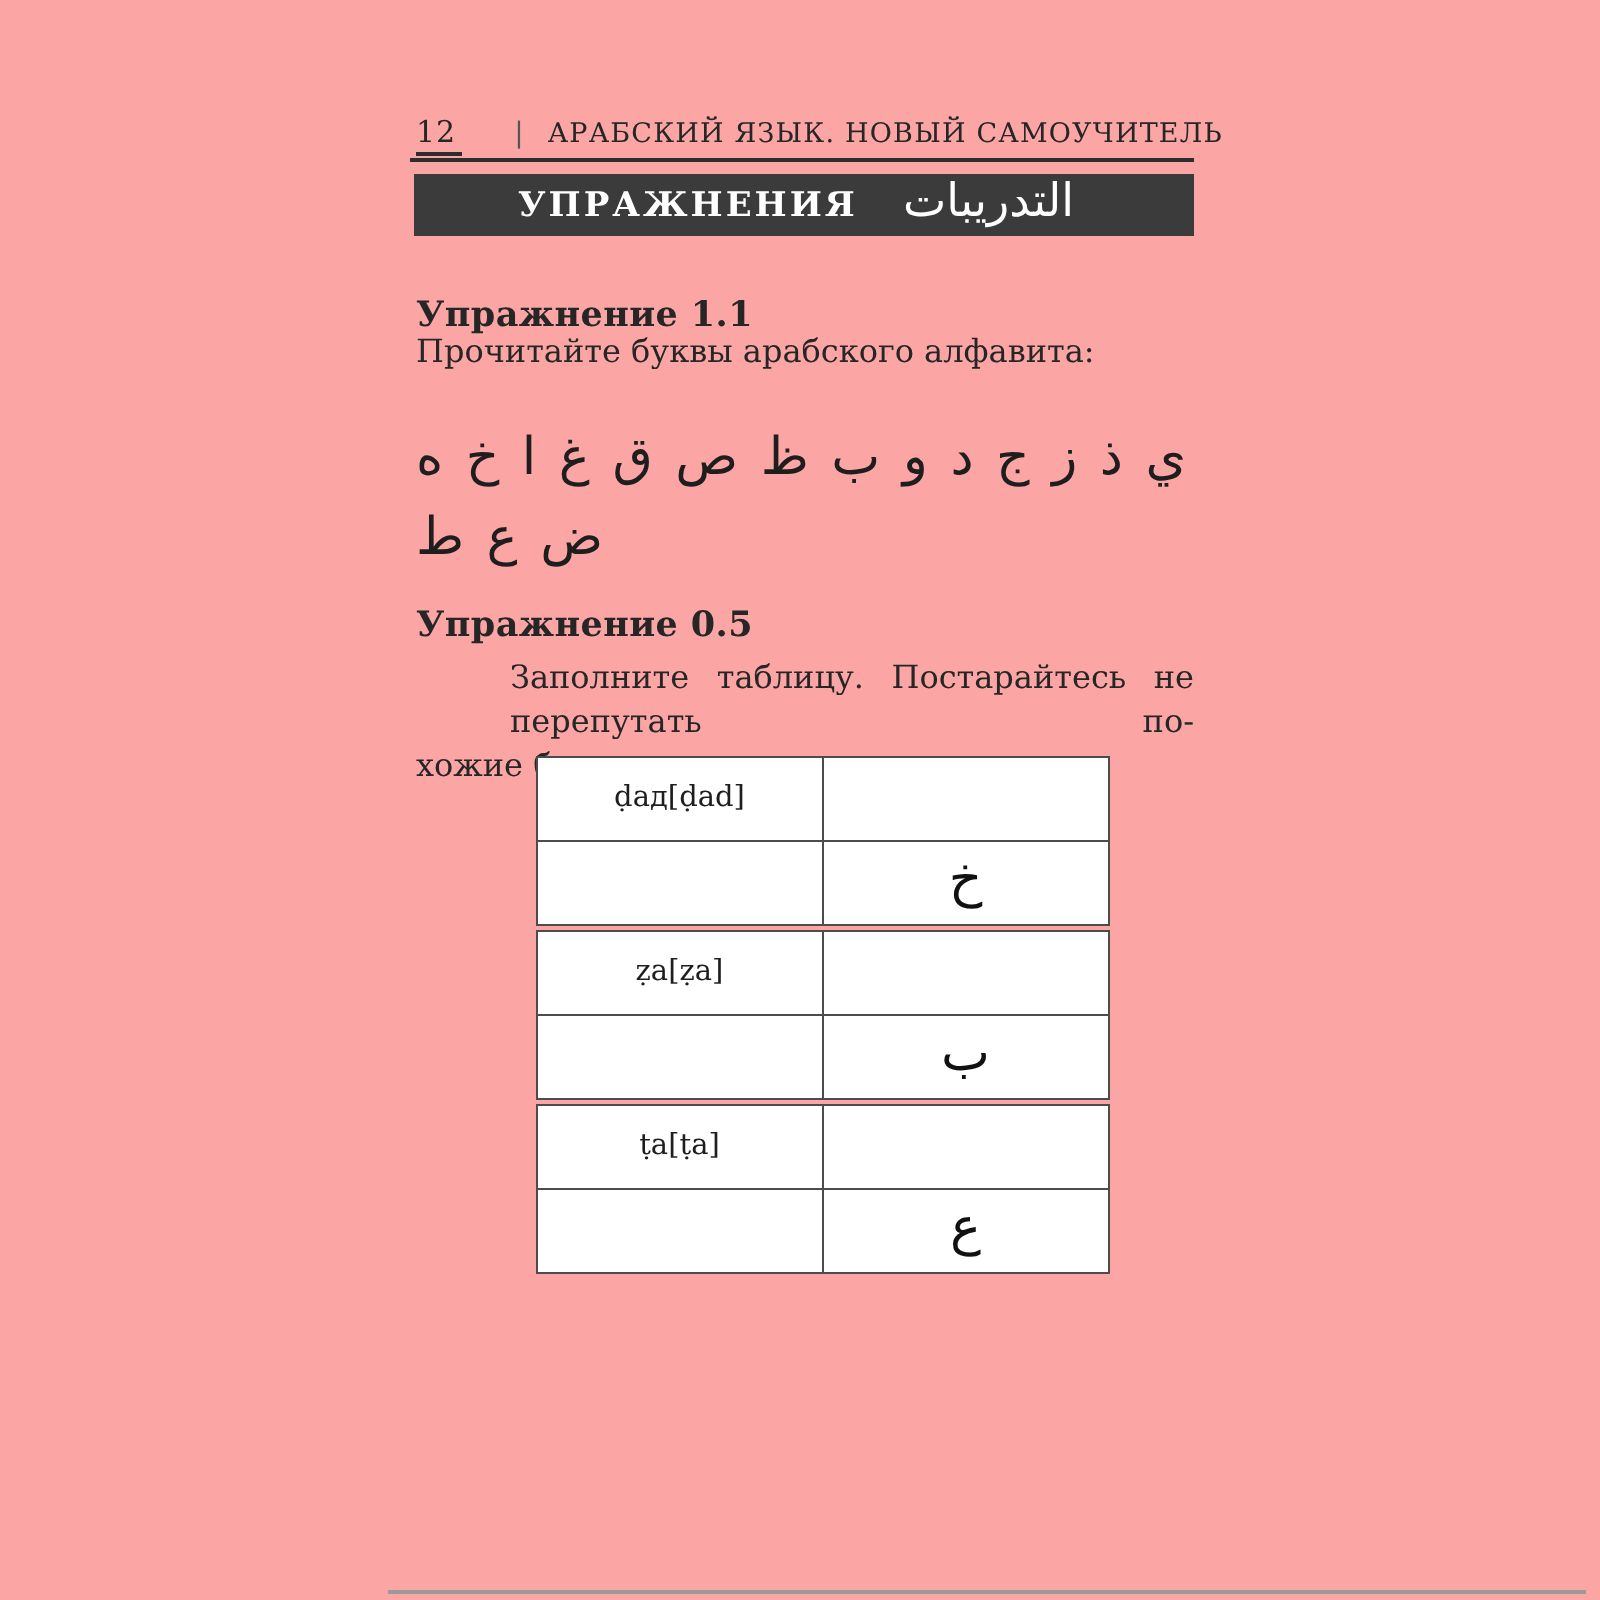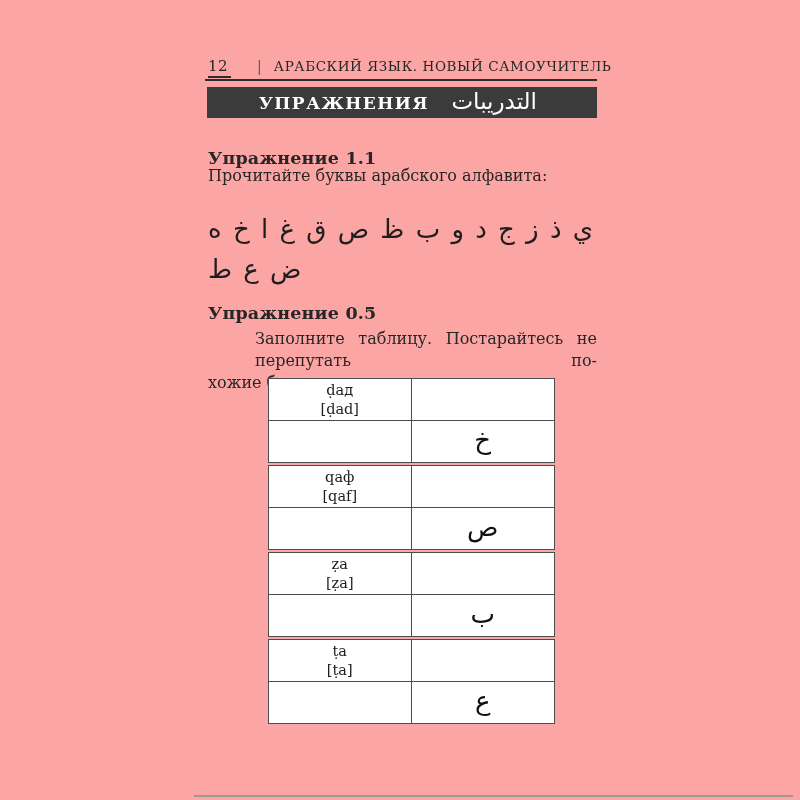--- a/index.html
+++ b/index.html
@@ -33,21 +33,21 @@
              word-spacing:3px; line-height:40px; color:#1e1e1e; }
   .l1 { top:196px;margin-top:13px; } .l2 { top:241px; }
 
   
   .tbl { position:absolute; left:268px; top:378px; width:287px; }
   .blk { border:1px solid #4c4c4c; margin-bottom:2px; background:#fff; }
   .row { display:flex; height:41px; }
   .row + .row { border-top:1px solid #4c4c4c; }
   .cell { box-sizing:border-box; flex:0 0 50%; }
   .cell.l { border-right:1px solid #4c4c4c; }
-  .namecell { display:flex; flex-direction:column; align-items:center; justify-content:center;
+  .namecell { display:flex; flex-direction:row; align-items:center; justify-content:center;
               font-size:14.5px; line-height:1.3; color:#1e1e1e; }
   .lettercell { display:flex; align-items:center; justify-content:center;
                 font-family:"DejaVu Sans","Liberation Sans",sans-serif; font-size:26px;
                 color:#111; padding-bottom:3px; }
 
   .bottom-edge { position:absolute; left:194px; top:795px; width:599px; height:2px; background:#9a9a9a; }
 </style>
 </head>
 <body>
 
@@ -82,33 +82,20 @@
           <div>[ḍad]</div>
         </div>
         <div class="cell r"></div>
       </div>
       <div class="row">
         <div class="cell l"></div>
         <div class="cell r lettercell">خ</div>
       </div>
     </div>
 
-    <div class="blk">
-      <div class="row">
-        <div class="cell l namecell">
-          <div>qаф</div>
-          <div>[qaf]</div>
-        </div>
-        <div class="cell r"></div>
-      </div>
-      <div class="row">
-        <div class="cell l"></div>
-        <div class="cell r lettercell">ص</div>
-      </div>
-    </div>
 
     <div class="blk">
       <div class="row">
         <div class="cell l namecell">
           <div>ẓа</div>
           <div>[ẓa]</div>
         </div>
         <div class="cell r"></div>
       </div>
       <div class="row">

